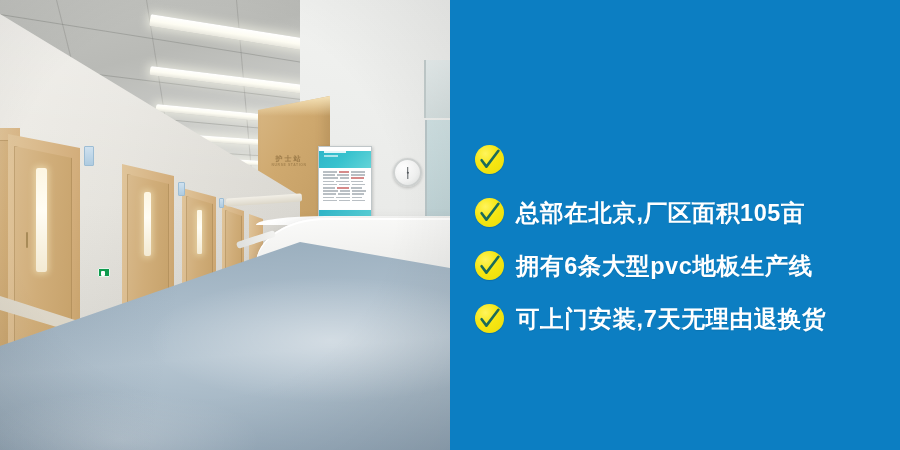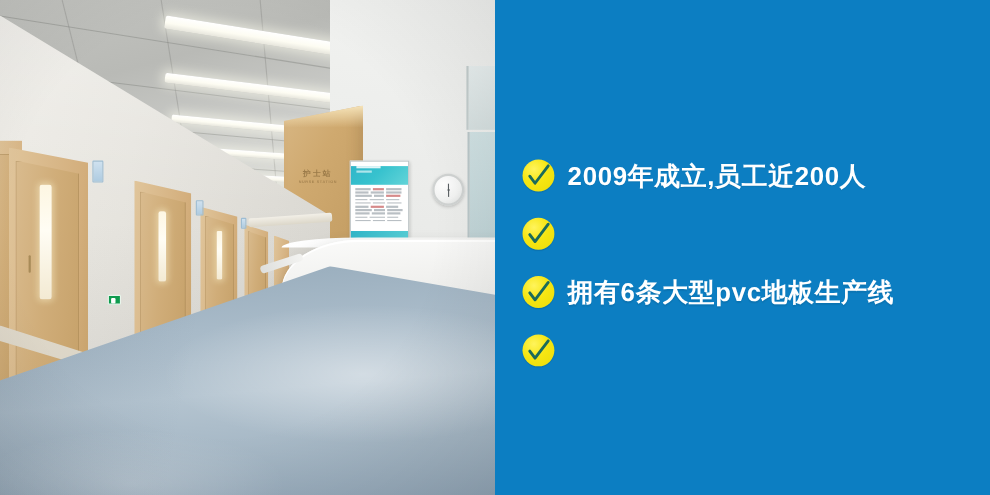--- a/index.html
+++ b/index.html
@@ -428,51 +428,52 @@
     <div class="floor-sheen"></div>
 
     <div class="photo-vignette"></div>
   </div>
 
   <div class="panel">
 
 
     <div class="bullets">
 
+
       <div class="bullet">
         <span class="check">
           <svg viewBox="0 0 29 29" aria-hidden="true">
             <path d="M6.6 15.2 L11.4 21.6 L23.4 5.8" fill="none" stroke="#1b6b5a" stroke-width="2.6" stroke-linecap="round" stroke-linejoin="round"></path>
           </svg>
         </span>
-        <span class="bullet-text">2009年成立,员工近200人</span>
       </div>
 
       <div class="bullet">
         <span class="check">
           <svg viewBox="0 0 29 29" aria-hidden="true">
             <path d="M6.6 15.2 L11.4 21.6 L23.4 5.8" fill="none" stroke="#1b6b5a" stroke-width="2.6" stroke-linecap="round" stroke-linejoin="round"></path>
           </svg>
         </span>
-      </div>
-
+        <span class="bullet-text">总部在北京,厂区面积105亩</span>
+      </div>
 
       <div class="bullet">
         <span class="check">
           <svg viewBox="0 0 29 29" aria-hidden="true">
             <path d="M6.6 15.2 L11.4 21.6 L23.4 5.8" fill="none" stroke="#1b6b5a" stroke-width="2.6" stroke-linecap="round" stroke-linejoin="round"></path>
           </svg>
         </span>
         <span class="bullet-text">拥有6条大型pvc地板生产线</span>
       </div>
 
       <div class="bullet">
         <span class="check">
           <svg viewBox="0 0 29 29" aria-hidden="true">
             <path d="M6.6 15.2 L11.4 21.6 L23.4 5.8" fill="none" stroke="#1b6b5a" stroke-width="2.6" stroke-linecap="round" stroke-linejoin="round"></path>
           </svg>
         </span>
+        <span class="bullet-text">可上门安装,7天无理由退换货</span>
       </div>
 
     </div>
   </div>
 
 </div>
 
 </body></html>

